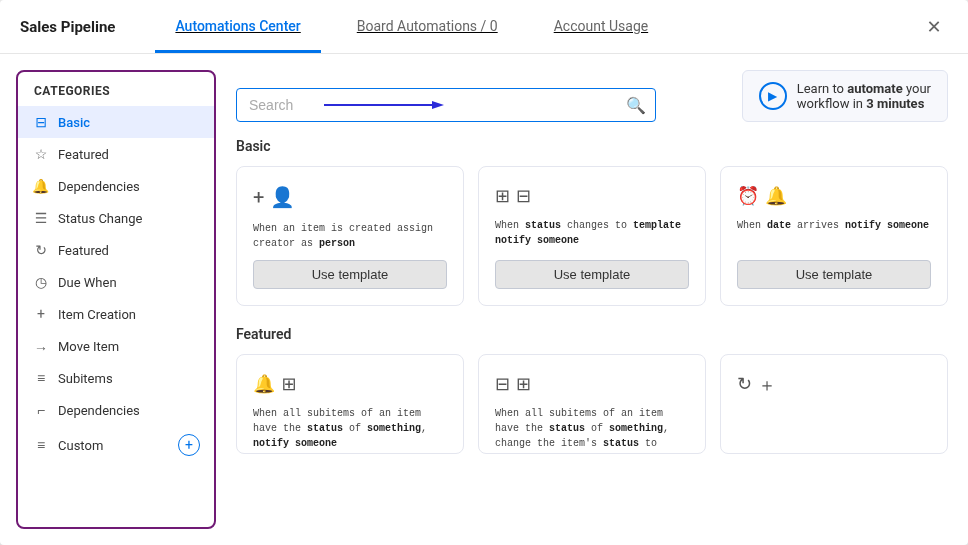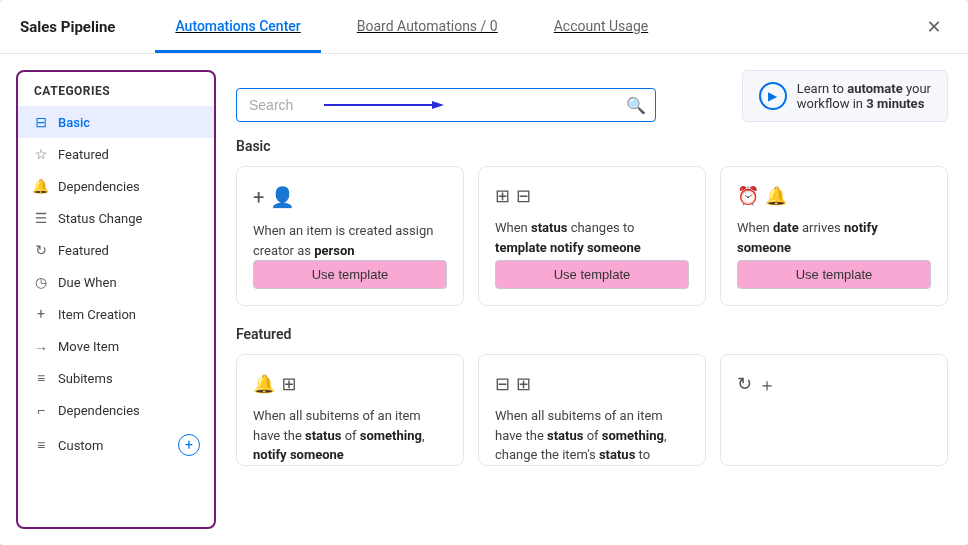--- a/index.html
+++ b/index.html
@@ -219,29 +219,30 @@
       min-height: 140px;
     }
     .card-icons {
       display: flex;
       gap: 6px;
       margin-bottom: 12px;
       font-size: 18px;
       color: #555;
     }
     .card-text {
-      font-size: 13px;
+      font-size: 10px;
       color: #444;
       flex: 1;
       line-height: 1.5;
+      font-family: Liberation Mono, monospace;
     }
     .card-text b { font-weight: 700; color: #222; }
     .use-template-btn {
       border: 1px solid #c4c9d4;
-      background: #f9a8d4;
+      background: #e5e5e5;
       border-radius: 4px;
       padding: 6px 12px;
       font-size: 13px;
       color: #333;
       cursor: pointer;
       text-align: center;
       width: 100%;
     }
     
     .featured-cards-grid {

